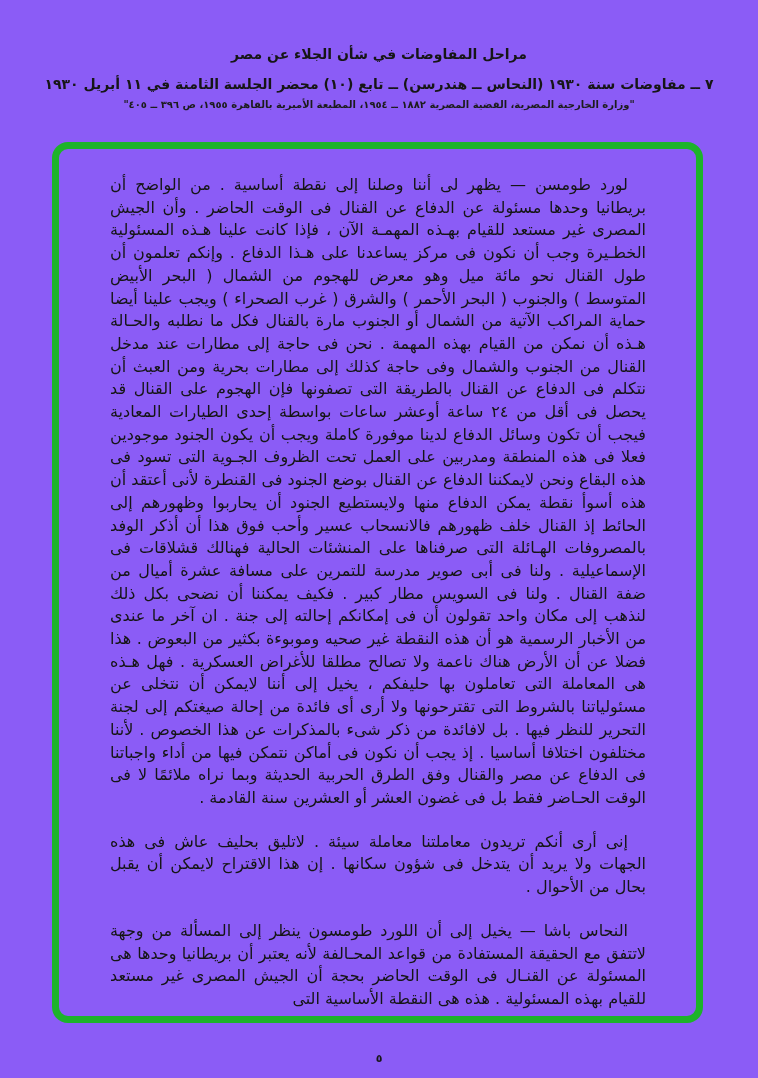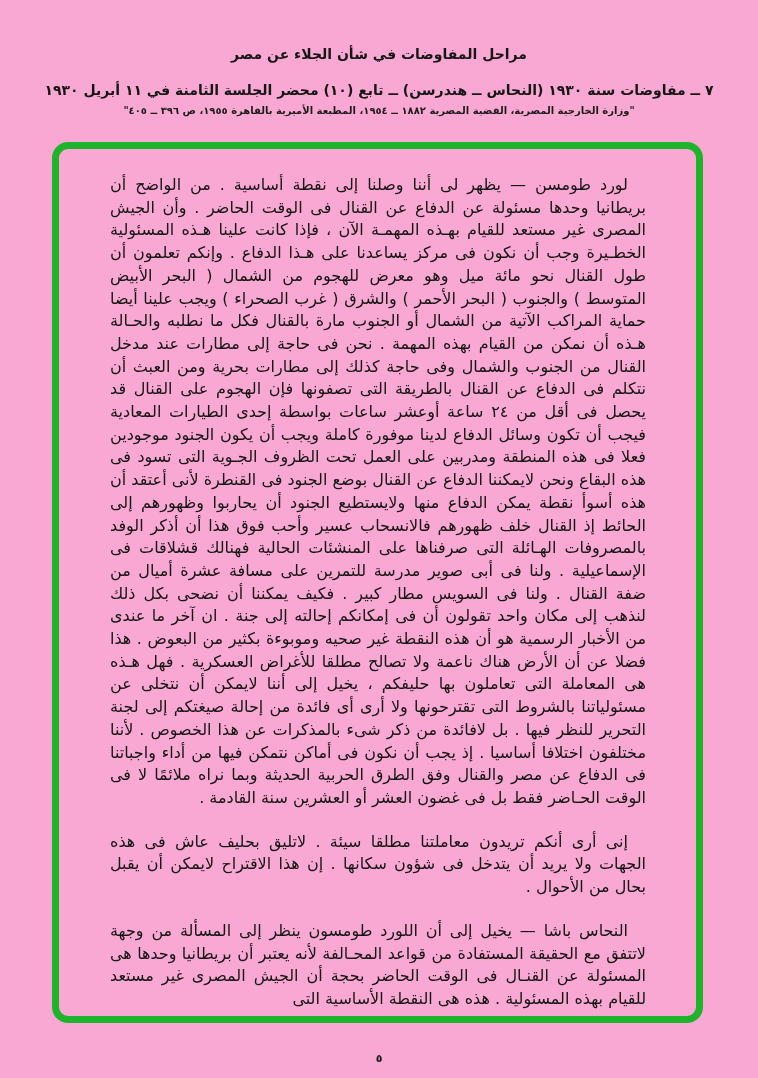--- a/index.html
+++ b/index.html
@@ -1,20 +1,20 @@
 <!DOCTYPE html>
 <html lang="ar"><head>
 <meta charset="utf-8">
 <style>
   html, body { margin: 0; padding: 0; background: #ffffff; }
   .page {
     position: relative;
     width: 758px;
     height: 1078px;
-    background: #f9a8d4;
+    background: #8b5cf6;
     overflow: hidden;
     font-family: "DejaVu Sans", sans-serif;
     color: #161616;
   }
   .header {
     position: absolute;
     top: 46px;
     left: 0;
     right: 0;
     text-align: center;
@@ -22,21 +22,21 @@
   }
   .doc-title {
     font-size: 14px;
     font-weight: bold;
     letter-spacing: 0.2px;
     margin: 0;
   }
   .doc-subtitle {
     font-size: 14px;
     font-weight: bold;
-    margin: 20px 0 0 0;
+    margin: 14px 0 0 0;
   }
   .doc-source {
     font-size: 10px;
     font-weight: bold;
     margin: 7px 0 0 0;
     color: #1c1c1c;
   }
   .highlight-box {
     position: absolute;
     left: 52px;
@@ -84,19 +84,19 @@
   <div class="header">
     <p class="doc-title">مراحل المفاوضات في شأن الجلاء عن مصر</p>
     <p class="doc-subtitle">٧ ــ مفاوضات سنة ١٩٣٠ (النحاس ــ هندرسن) ــ تابع (١٠) محضر الجلسة الثامنة في ١١ أبريل ١٩٣٠</p>
     <p class="doc-source">"وزارة الخارجية المصرية، القضية المصرية ١٨٨٢ ــ ١٩٥٤، المطبعة الأميرية بالقاهرة ١٩٥٥، ص ٣٩٦ ــ ٤٠٥"</p>
   </div>
 
   <div class="highlight-box" style="border-color: rgb(29, 179, 42);"></div>
 
   <div class="body-text">
       <p class="para">لورد طومسن — يظهر لى أننا وصلنا إلى نقطة أساسية . من الواضح أن بريطانيا وحدها مسئولة عن الدفاع عن القنال فى الوقت الحاضر . وأن الجيش المصرى غير مستعد للقيام بهـذه المهمـة الآن ، فإذا كانت علينا هـذه المسئولية الخطـيرة وجب أن نكون فى مركز يساعدنا على هـذا الدفاع . وإنكم تعلمون أن طول القنال نحو مائة ميل وهو معرض للهجوم من الشمال ( البحر الأبيض المتوسط ) والجنوب ( البحر الأحمر ) والشرق ( غرب الصحراء ) ويجب علينا أيضا حماية المراكب الآتية من الشمال أو الجنوب مارة بالقنال فكل ما نطلبه والحـالة هـذه أن نمكن من القيام بهذه المهمة . نحن فى حاجة إلى مطارات عند مدخل القنال من الجنوب والشمال وفى حاجة كذلك إلى مطارات بحرية ومن العبث أن نتكلم فى الدفاع عن القنال بالطريقة التى تصفونها فإن الهجوم على القنال قد يحصل فى أقل من ٢٤ ساعة أوعشر ساعات بواسطة إحدى الطيارات المعادية فيجب أن تكون وسائل الدفاع لدينا موفورة كاملة ويجب أن يكون الجنود موجودين فعلا فى هذه المنطقة ومدربين على العمل تحت الظروف الجـوية التى تسود فى هذه البقاع ونحن لايمكننا الدفاع عن القنال بوضع الجنود فى القنطرة لأنى أعتقد أن هذه أسوأ نقطة يمكن الدفاع منها ولايستطيع الجنود أن يحاربوا وظهورهم إلى الحائط إذ القنال خلف ظهورهم فالانسحاب عسير وأحب فوق هذا أن أذكر الوفد بالمصروفات الهـائلة التى صرفناها على المنشئات الحالية فهنالك قشلاقات فى الإسماعيلية . ولنا فى أبى صوير مدرسة للتمرين على مسافة عشرة أميال من ضفة القنال . ولنا فى السويس مطار كبير . فكيف يمكننا أن نضحى بكل ذلك لنذهب إلى مكان واحد تقولون أن فى إمكانكم إحالته إلى جنة . ان آخر ما عندى من الأخبار الرسمية هو أن هذه النقطة غير صحيه وموبوءة بكثير من البعوض . هذا فضلا عن أن الأرض هناك ناعمة ولا تصالح مطلقا للأغراض العسكرية . فهل هـذه هى المعاملة التى تعاملون بها حليفكم ، يخيل إلى أننا لايمكن أن نتخلى عن مسئولياتنا بالشروط التى تقترحونها ولا أرى أى فائدة من إحالة صيغتكم إلى لجنة التحرير للنظر فيها . بل لافائدة من ذكر شىء بالمذكرات عن هذا الخصوص . لأننا مختلفون اختلافا أساسيا . إذ يجب أن نكون فى أماكن نتمكن فيها من أداء واجباتنا فى الدفاع عن مصر والقنال وفق الطرق الحربية الحديثة وبما نراه ملائمًا لا فى الوقت الحـاضر فقط بل فى غضون العشر أو العشرين سنة القادمة .</p>
-      <p class="para">إنى أرى أنكم تريدون معاملتنا مطلقا سيئة . لاتليق بحليف عاش فى هذه الجهات ولا يريد أن يتدخل فى شؤون سكانها . إن هذا الاقتراح لايمكن أن يقبل بحال من الأحوال .</p>
+      <p class="para">إنى أرى أنكم تريدون معاملتنا معاملة سيئة . لاتليق بحليف عاش فى هذه الجهات ولا يريد أن يتدخل فى شؤون سكانها . إن هذا الاقتراح لايمكن أن يقبل بحال من الأحوال .</p>
       <p class="para">النحاس باشا — يخيل إلى أن اللورد طومسون ينظر إلى المسألة من وجهة لاتتفق مع الحقيقة المستفادة من قواعد المحـالفة لأنه يعتبر أن بريطانيا وحدها هى المسئولة عن القنـال فى الوقت الحاضر بحجة أن الجيش المصرى غير مستعد للقيام بهذه المسئولية . هذه هى النقطة الأساسية التى</p>
     </div>
 
   <div class="page-number">٥</div>
 
 </div>
 
 </body></html>

